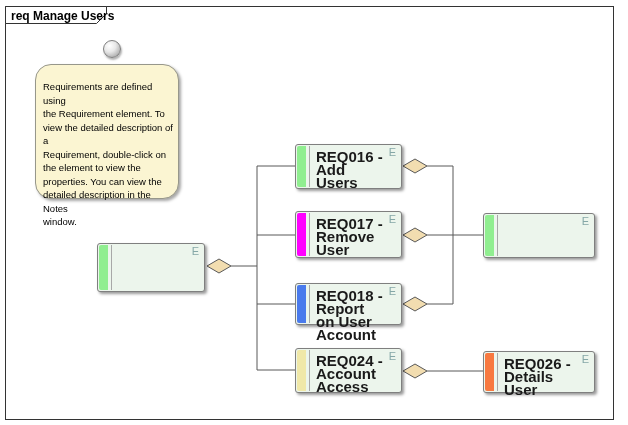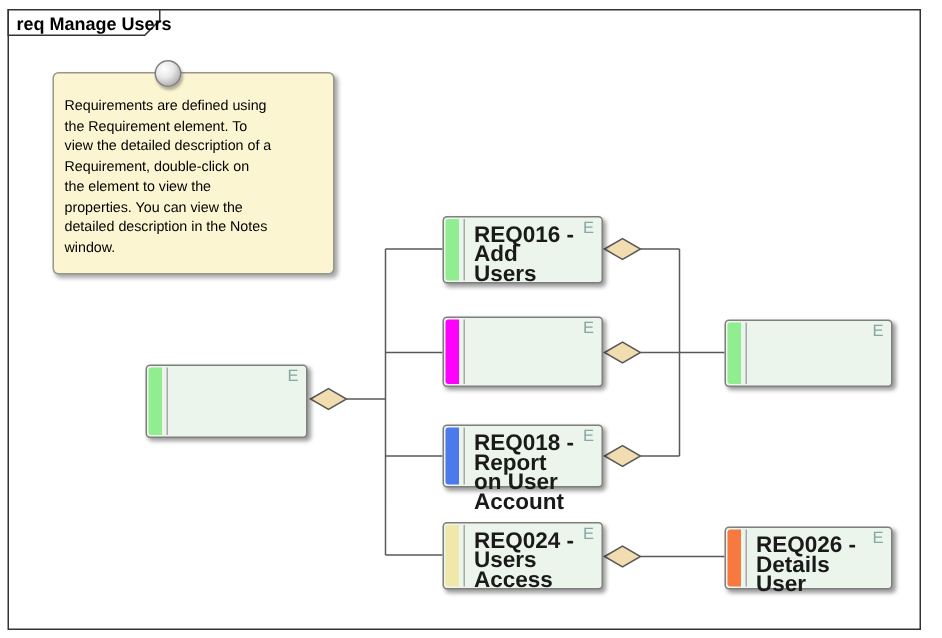--- a/index.html
+++ b/index.html
@@ -9,22 +9,22 @@
   }
   svg.layer{position:absolute;left:0;top:0;pointer-events:none;}
   #frame-layer{z-index:1;}
   #connector-layer{z-index:3;}
   #frame-tab-label{
     position:absolute;left:11px;top:9px;z-index:2;
     font-size:12px;font-weight:bold;color:#000;white-space:nowrap;
   }
   
   #note{
-    position:absolute;left:35px;top:48px;width:188px;height:135px;z-index:2;
-    background:#FBF5D2;border:1px solid #97978B;border-radius:4px;
+    position:absolute;left:35px;top:64px;width:144px;height:135px;z-index:2;
+    background:#FBF5D2;border:1px solid #97978B;border-radius:16px;
     box-shadow:2px 2px 3px rgba(0,0,0,0.35);
     box-sizing:border-box;
   }
   #note .note-text{
     position:absolute;left:7px;top:15px;right:5px;
     font-size:9.5px;line-height:13.5px;color:#000;
     white-space:pre-line;
   }
   #note-pin{
     position:absolute;left:103px;top:40px;width:18px;height:18px;z-index:4;
@@ -106,35 +106,37 @@
     <div class="divider"></div>
     <div class="etype">E</div>
     <div class="label">REQ016 - Add
 Users</div>
   </div>
 
   <div class="req" style="left:295px;top:211px;width:107px;height:47px;">
     <div class="bar" style="background: rgb(255, 0, 255);"></div>
     <div class="divider"></div>
     <div class="etype">E</div>
+    <div class="label">REQ017 -
+Remove User</div>
   </div>
 
   <div class="req" style="left:295px;top:283px;width:107px;height:42px;">
     <div class="bar" style="background: rgb(74, 122, 236);"></div>
     <div class="divider"></div>
     <div class="etype">E</div>
     <div class="label">REQ018 - Report
 on User Account</div>
   </div>
 
   <div class="req" style="left:295px;top:348px;width:107px;height:45px;">
     <div class="bar" style="background: rgb(240, 232, 168);"></div>
     <div class="divider"></div>
     <div class="etype">E</div>
-    <div class="label">REQ024 - Users
+    <div class="label">REQ024 - Account
 Access</div>
   </div>
 
   <div class="req" style="left:483px;top:213px;width:112px;height:45px;">
     <div class="bar" style="background: rgb(144, 238, 144);"></div>
     <div class="divider"></div>
     <div class="etype">E</div>
   </div>
 
   <div class="req" style="left:483px;top:351px;width:112px;height:42px;">

